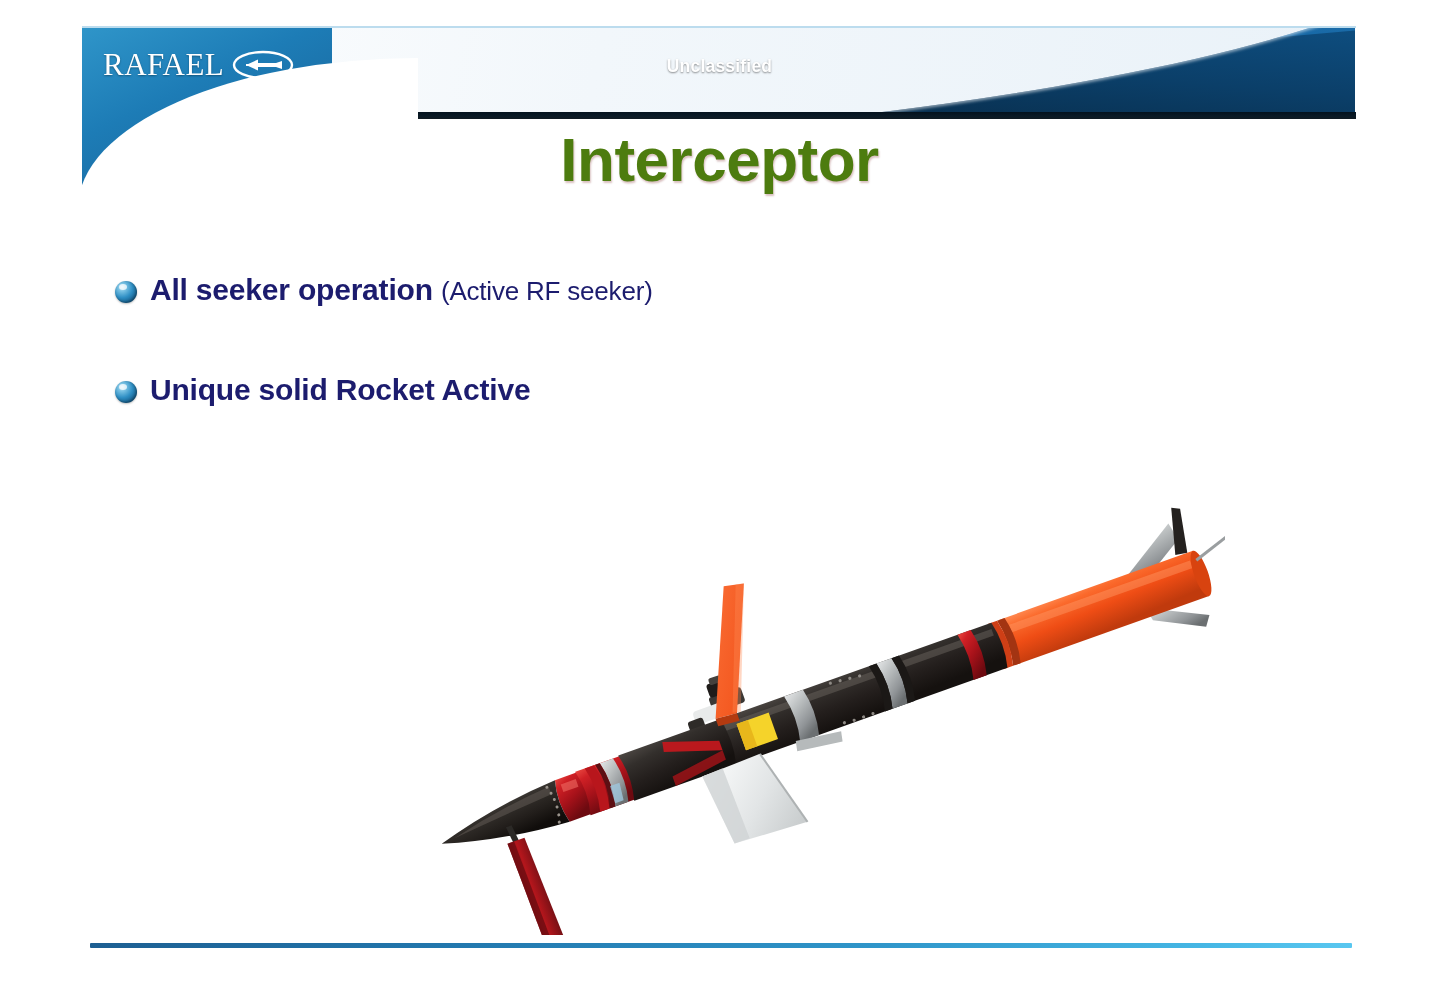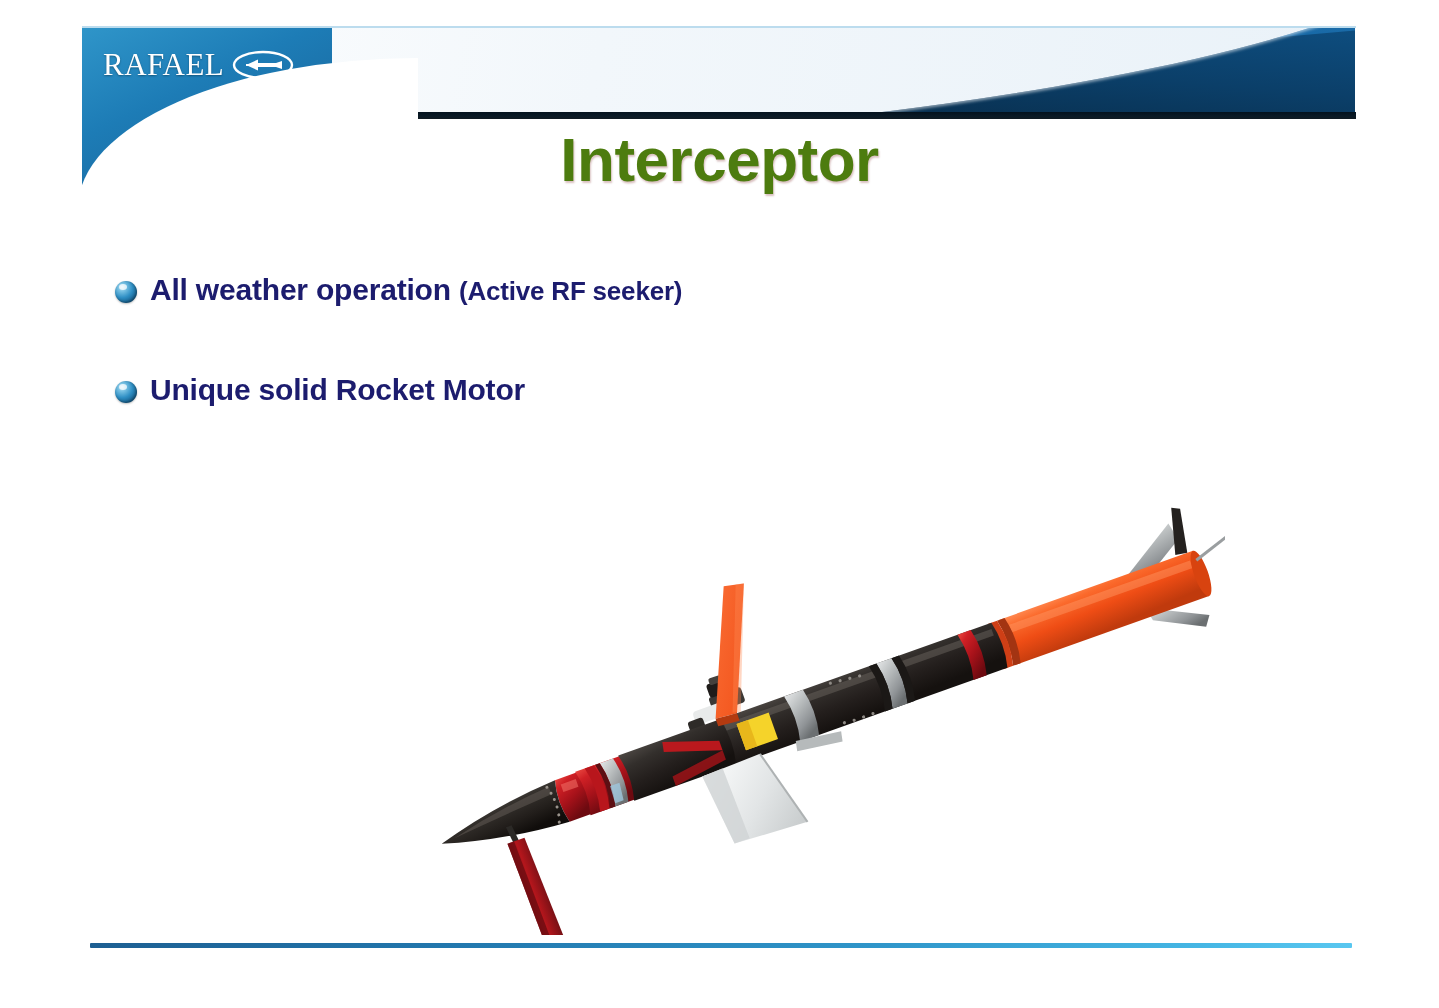--- a/index.html
+++ b/index.html
@@ -203,21 +203,21 @@
   .bullet-text {
     color: #1c1c6e;
     font-size: 30px;
     font-weight: bold;
     line-height: 1.05;
     letter-spacing: -0.2px;
     white-space: nowrap;
   }
   .bullet-sub {
     font-size: 26px;
-    font-weight: bold;
+    font-weight: normal;
   }
 
   
   #missile-figure {
     position: absolute;
     left: 395px;
     top: 495px;
     width: 830px;
     height: 440px;
   }
@@ -258,35 +258,36 @@
     <span id="logo-text">RAFAEL</span>
     <span id="logo-glyph">
       <svg viewBox="0 0 62 30" width="62" height="30" aria-hidden="true">
         <ellipse cx="31" cy="15" rx="29" ry="13" fill="none" stroke="#ffffff" stroke-width="2.4"></ellipse>
         <path d="M14 15 L26 9.5 L26 13 L44 13 L50 11 L50 19 L44 17 L26 17 L26 20.5 Z" fill="#ffffff"></path>
         <path d="M26 15 L14 15" stroke="#ffffff" stroke-width="2"></path>
       </svg>
     </span>
   </div>
 
+  <div id="classification">Unclassified</div>
 
   <div id="title">Interceptor</div>
 
   <div id="bullets">
 
     <div class="bullet-row">
       <span class="bullet-dot"></span>
-      <span class="bullet-text"><span>All weather operation </span><span class="bullet-sub">(Active RF seeker)</span></span>
+      <span class="bullet-text"><span>All seeker operation </span><span class="bullet-sub">(Active RF seeker)</span></span>
     </div>
 
 
 
     <div class="bullet-row">
       <span class="bullet-dot"></span>
-      <span class="bullet-text"><span>Unique solid Rocket Motor</span><span class="bullet-sub"></span></span>
+      <span class="bullet-text"><span>Unique solid Rocket Active</span><span class="bullet-sub"></span></span>
     </div>
 
   </div>
 
   <div id="missile-figure">
     <svg viewBox="0 0 830 440" width="830" height="440" aria-hidden="true">
       <defs>
 
         <linearGradient id="gDark" x1="0" y1="0" x2="0.35" y2="1">
           <stop offset="0%" stop-color="#4c4743"></stop>

